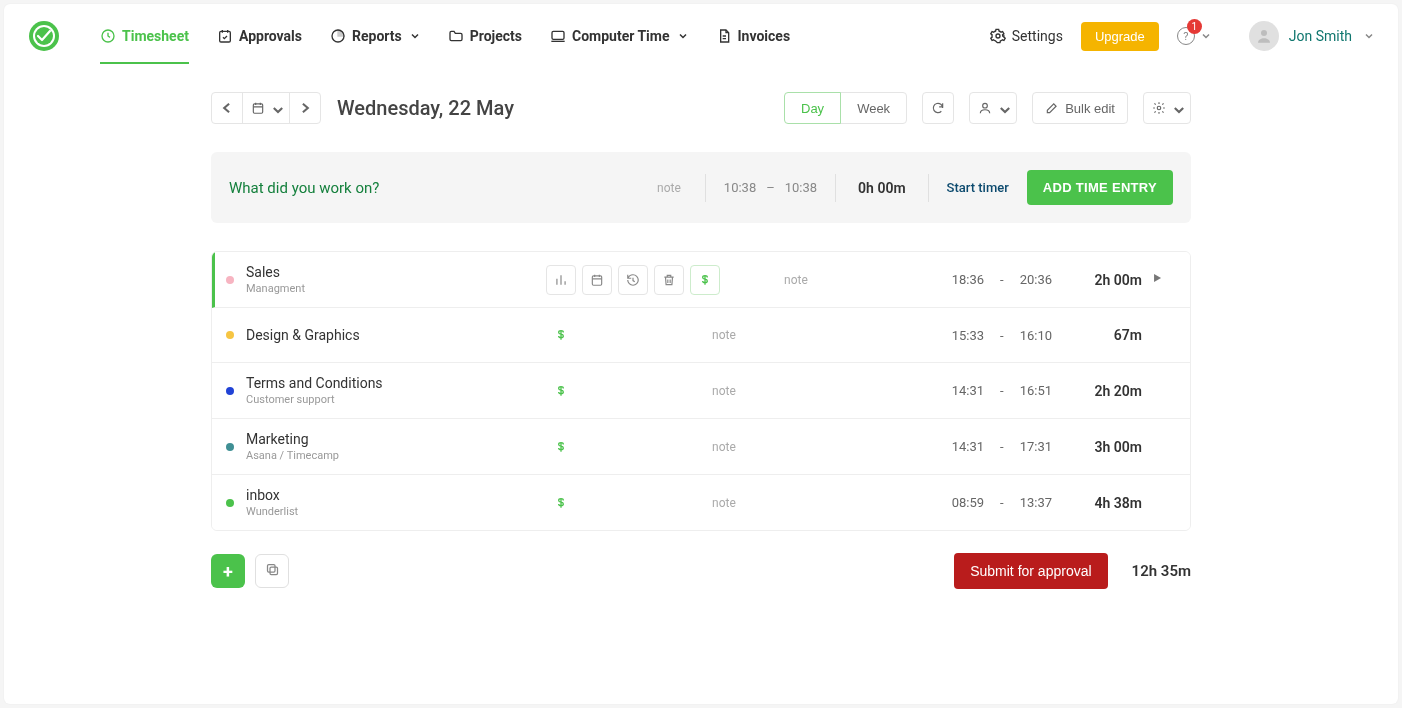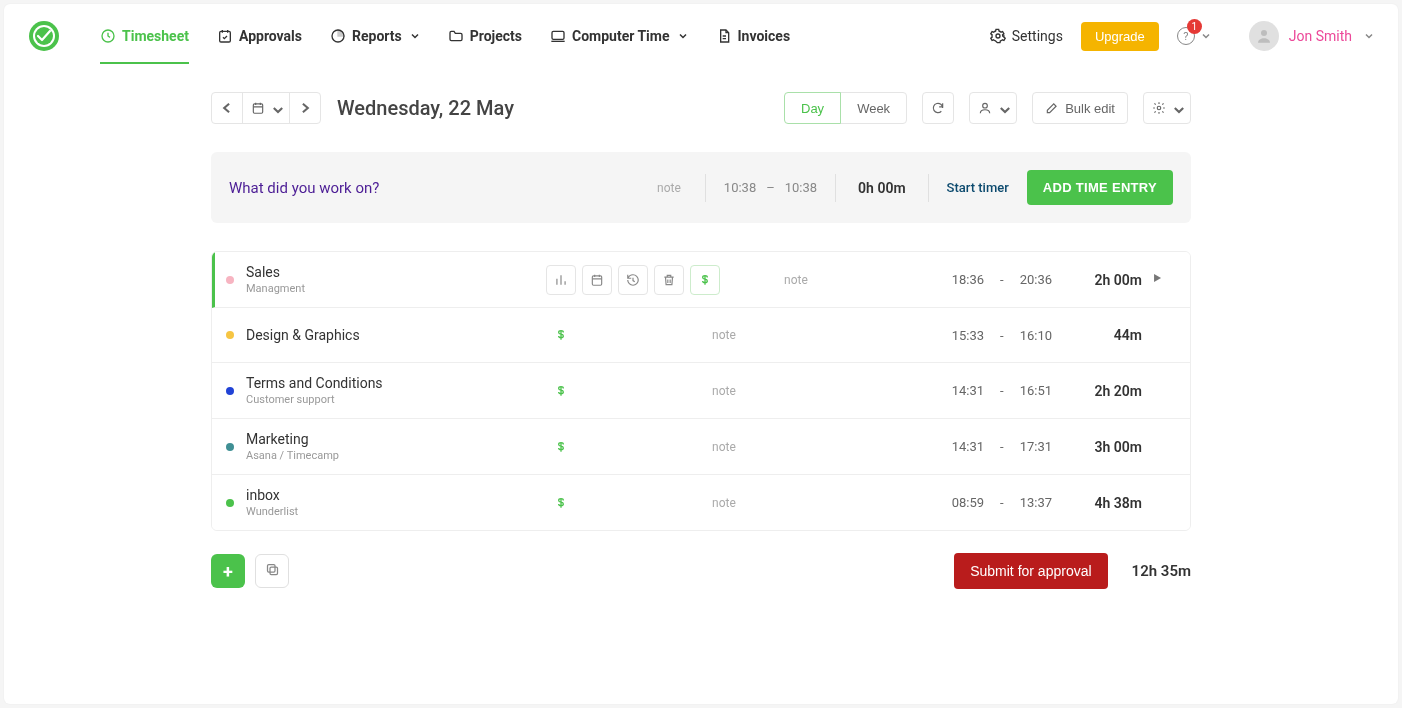--- a/index.html
+++ b/index.html
@@ -51,21 +51,21 @@
   .help-icon { width: 18px; height: 18px; border: 1.5px solid #888; border-radius: 50%; display:flex; align-items:center; justify-content:center; font-size:11px; color:#888; }
   .badge {
     position: absolute; top: -8px; left: 10px;
     background: #e53935; color: #fff; font-size: 10px;
     width: 15px; height: 15px; border-radius: 50%;
     display: flex; align-items: center; justify-content: center;
   }
   .user-group { display: flex; align-items: center; gap: 10px; cursor: pointer; margin-left: 20px;}
   .avatar { width: 30px; height: 30px; border-radius: 50%; background: #e0e0e0; display:flex; align-items:center; justify-content:center; }
   .avatar svg { width: 18px; height: 18px; fill: #bdbdbd; }
-  .user-name { color: #ec4899; }
+  .user-name { color: #0f766e; }
 
   .content { max-width: 980px; margin: 0 auto; padding: 24px 0 40px 0; }
   .date-row { display: flex; align-items: center; gap: 16px; margin-bottom: 28px; }
   .date-nav { display: flex; }
   .icon-btn {
     border: 1px solid #e5e5e5; background: #fff; color: #666;
     height: 32px; min-width: 32px; padding: 0 8px;
     display: inline-flex; align-items: center; justify-content: center;
     cursor: pointer; font-size: 13px;
   }
@@ -78,21 +78,21 @@
   .spacer { flex: 1; }
   .seg { display: flex; }
   .seg .icon-btn.active { color: #4bc24b; border-color: #a9e0a9; position: relative; z-index: 1;}
   .bulk-btn { gap: 6px; }
 
   .entry-bar {
     background: #f5f5f5; border-radius: 6px;
     display: flex; align-items: center;
     padding: 18px 18px; gap: 12px; margin-bottom: 28px;
   }
-  .entry-placeholder { flex: 1; color: #4c1d95; font-size: 15px; }
+  .entry-placeholder { flex: 1; color: #15803d; font-size: 15px; }
   .note-label { color: #aaa; font-size: 12px; padding: 0 12px; }
   .vdiv { width: 1px; height: 28px; background: #e0e0e0; }
   .time-pair { display: flex; align-items: center; gap: 10px; color: #888; font-size: 13px; padding: 0 6px;}
   .duration-big { font-weight: 600; color: #333; font-size: 14px; padding: 0 10px;}
   .start-timer { color: #0c4a6e; font-size: 13px; cursor: pointer; padding: 0 6px; font-weight: 500;}
   .add-entry-btn {
     background: #4bc24b; color: #fff; border: none;
     padding: 10px 16px; border-radius: 4px; font-size: 13px; font-weight: 700;
     letter-spacing: 0.3px; cursor: pointer;
   }
@@ -420,21 +420,21 @@
             </button>
     </div>
     <div class="row-flex"></div>
     <div class="row-note">note</div>
     <div class="row-flex"></div>
     <div class="row-times">
       <span>15:33</span>
       <span>-</span>
       <span>16:10</span>
     </div>
-    <div class="row-dur">44m</div>
+    <div class="row-dur">67m</div>
     <div class="play-cell">
       <span class="play-icon" style="visibility: hidden;"><svg viewBox="0 0 24 24" fill="#777">
                 <path d="M7 5v14l12-7z"></path>
               </svg></span>
     </div>
   </div>
         <div class="entry-row">
     <span class="dot" style="background: rgb(33, 67, 214);"></span>
     <div class="entry-info">
       <div class="entry-title">Terms and Conditions</div>

